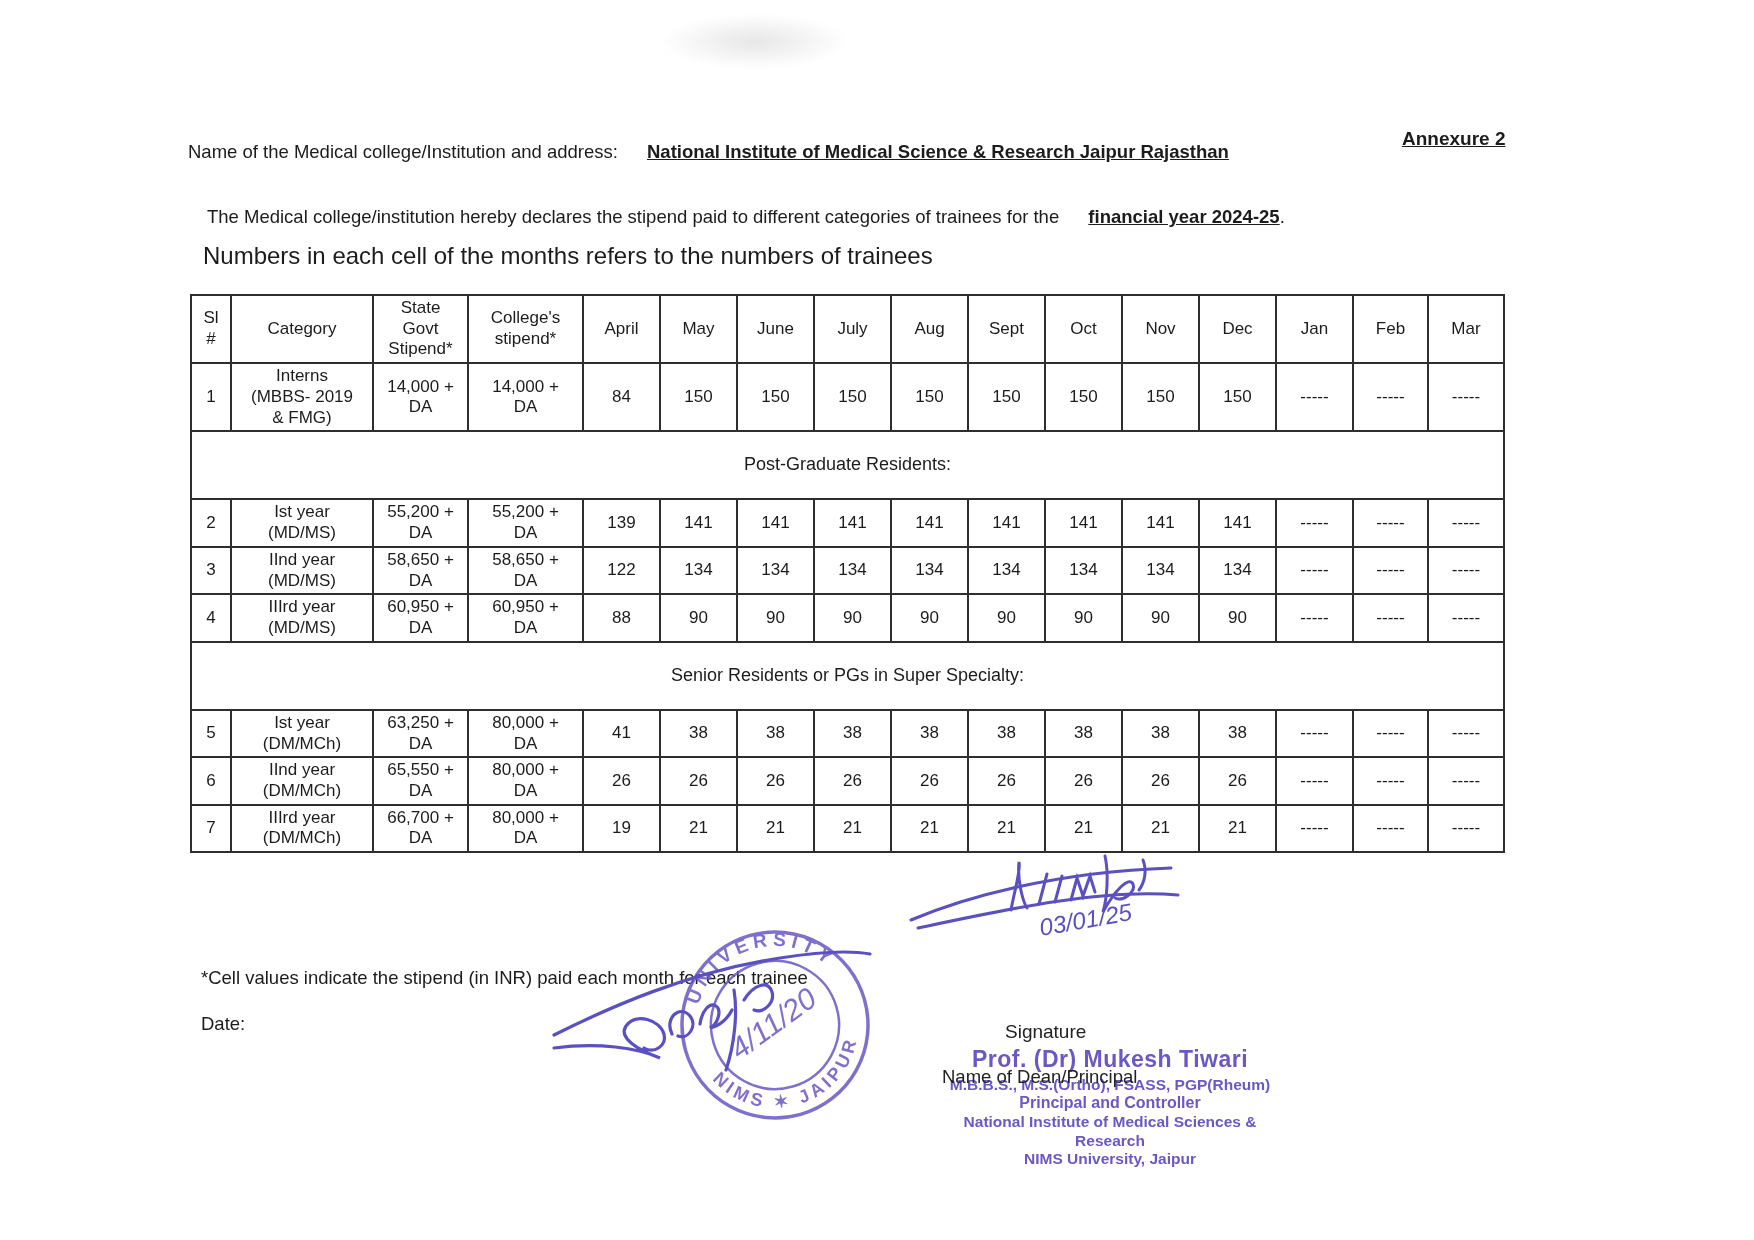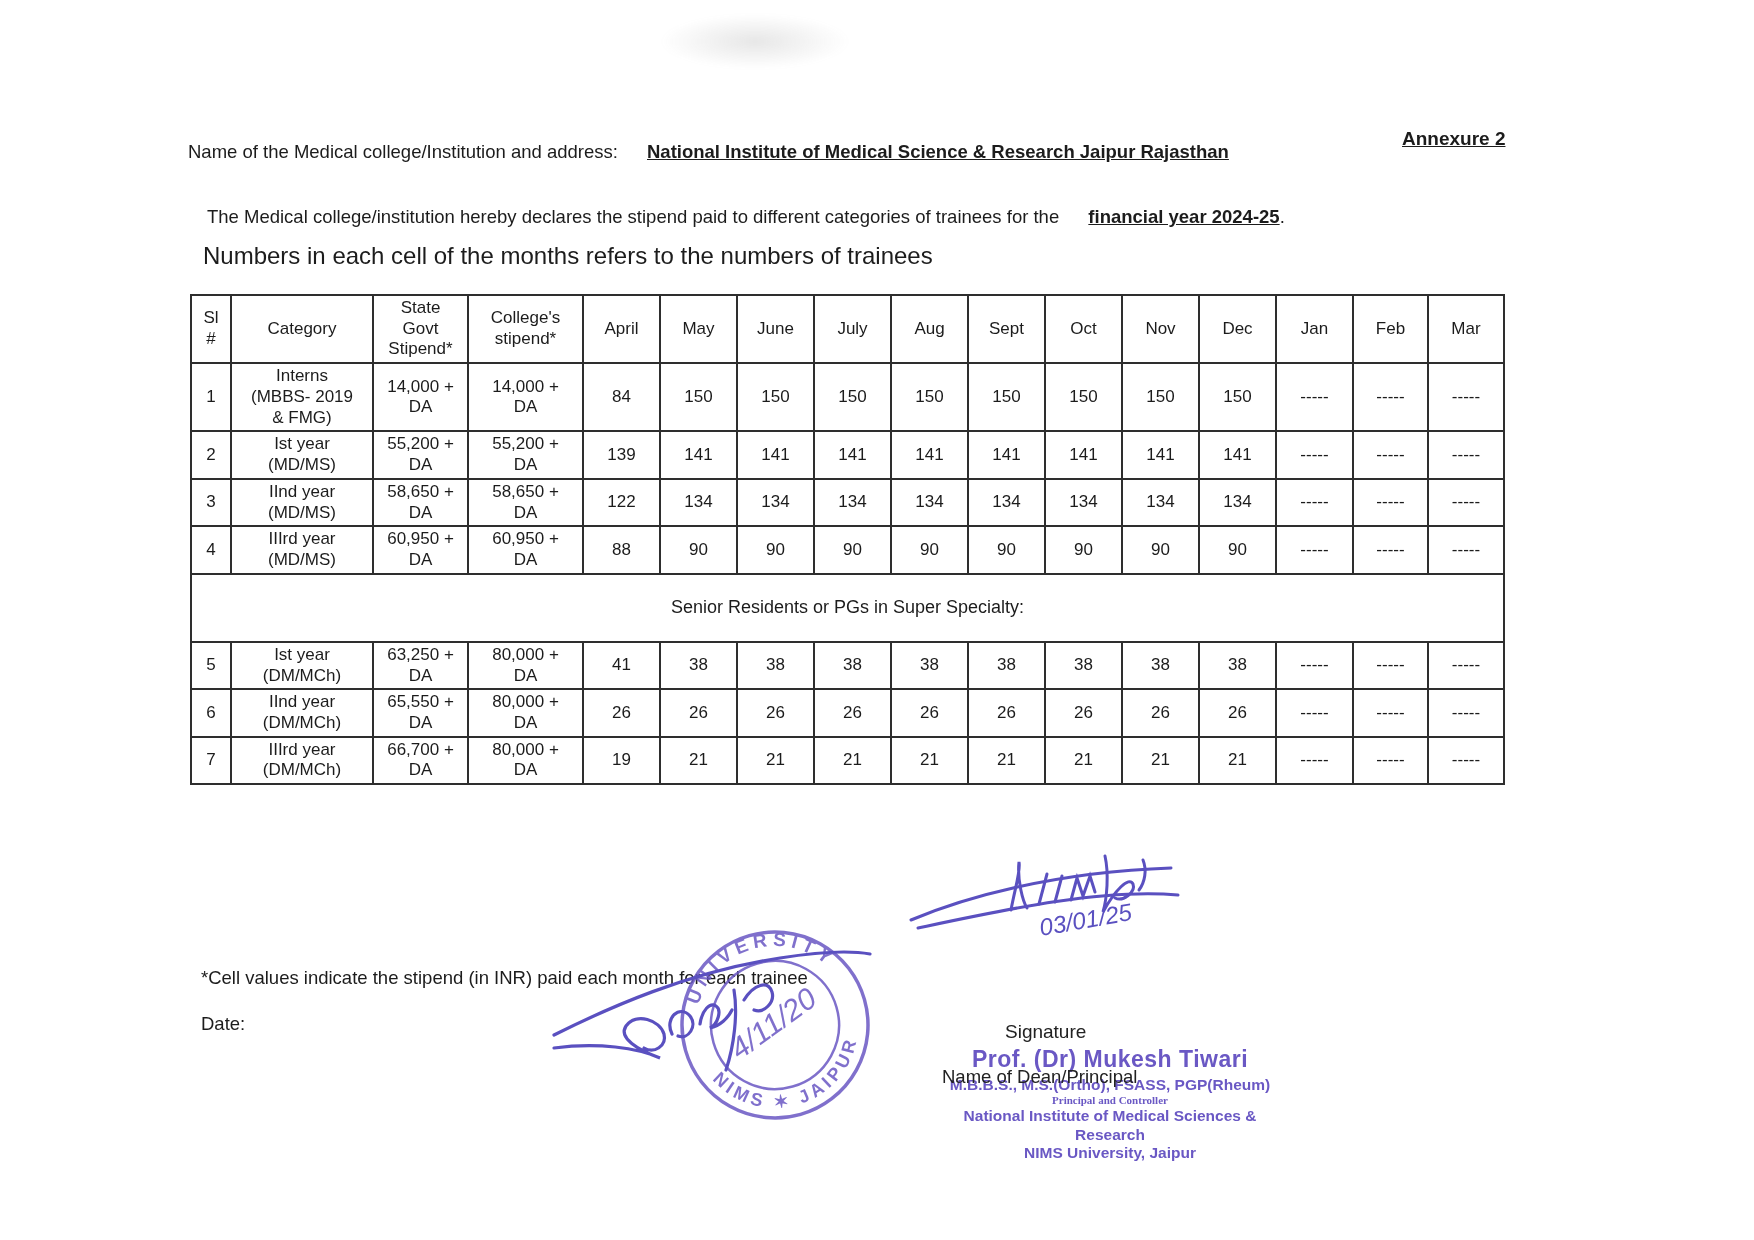--- a/index.html
+++ b/index.html
@@ -67,21 +67,21 @@
     position:absolute;left:942px;top:1066px;
     font-size:18.5px;color:#222;z-index:6;
   }
   .stamp-block{
     position:absolute;left:928px;top:1046px;width:364px;
     text-align:center;color:#6a58c4;z-index:5;
     line-height:1.18;
   }
   .stamp-name{font-size:23px;font-weight:700;letter-spacing:.5px;}
   .stamp-quals{font-size:15.5px;font-weight:700;margin-top:3px;}
-  .stamp-title{font-size:11px;font-weight:600;font-family:Liberation Serif, serif;}
+  .stamp-title{font-size:16px;font-weight:600;}
   .stamp-inst{font-size:15.5px;font-weight:700;}
   .stamp-univ{font-size:15.5px;font-weight:600;}
   .sig-svg{position:absolute;left:893px;top:840px;z-index:4;}
   .round-stamp-svg{position:absolute;left:655px;top:915px;z-index:3;}
   .flourish-svg{position:absolute;left:548px;top:930px;z-index:4;}
 </style>
 </head>
 <body>
 
 <div class="page">
@@ -160,20 +160,23 @@
             <td>150</td>
             <td>150</td>
             <td>150</td>
             <td>150</td>
             <td>150</td>
             <td>150</td>
             <td>-----</td>
             <td>-----</td>
             <td>-----</td>
           </tr>
+          <tr class="section-row">
+            <td colspan="16">Post-Graduate Residents:</td>
+          </tr>
           <tr class="row-std">
             <td>2</td>
             <td>Ist year
 (MD/MS)</td>
             <td>55,200 +
 DA</td>
             <td>55,200 +
 DA</td>
             <td>139</td>
             <td>141</td>

